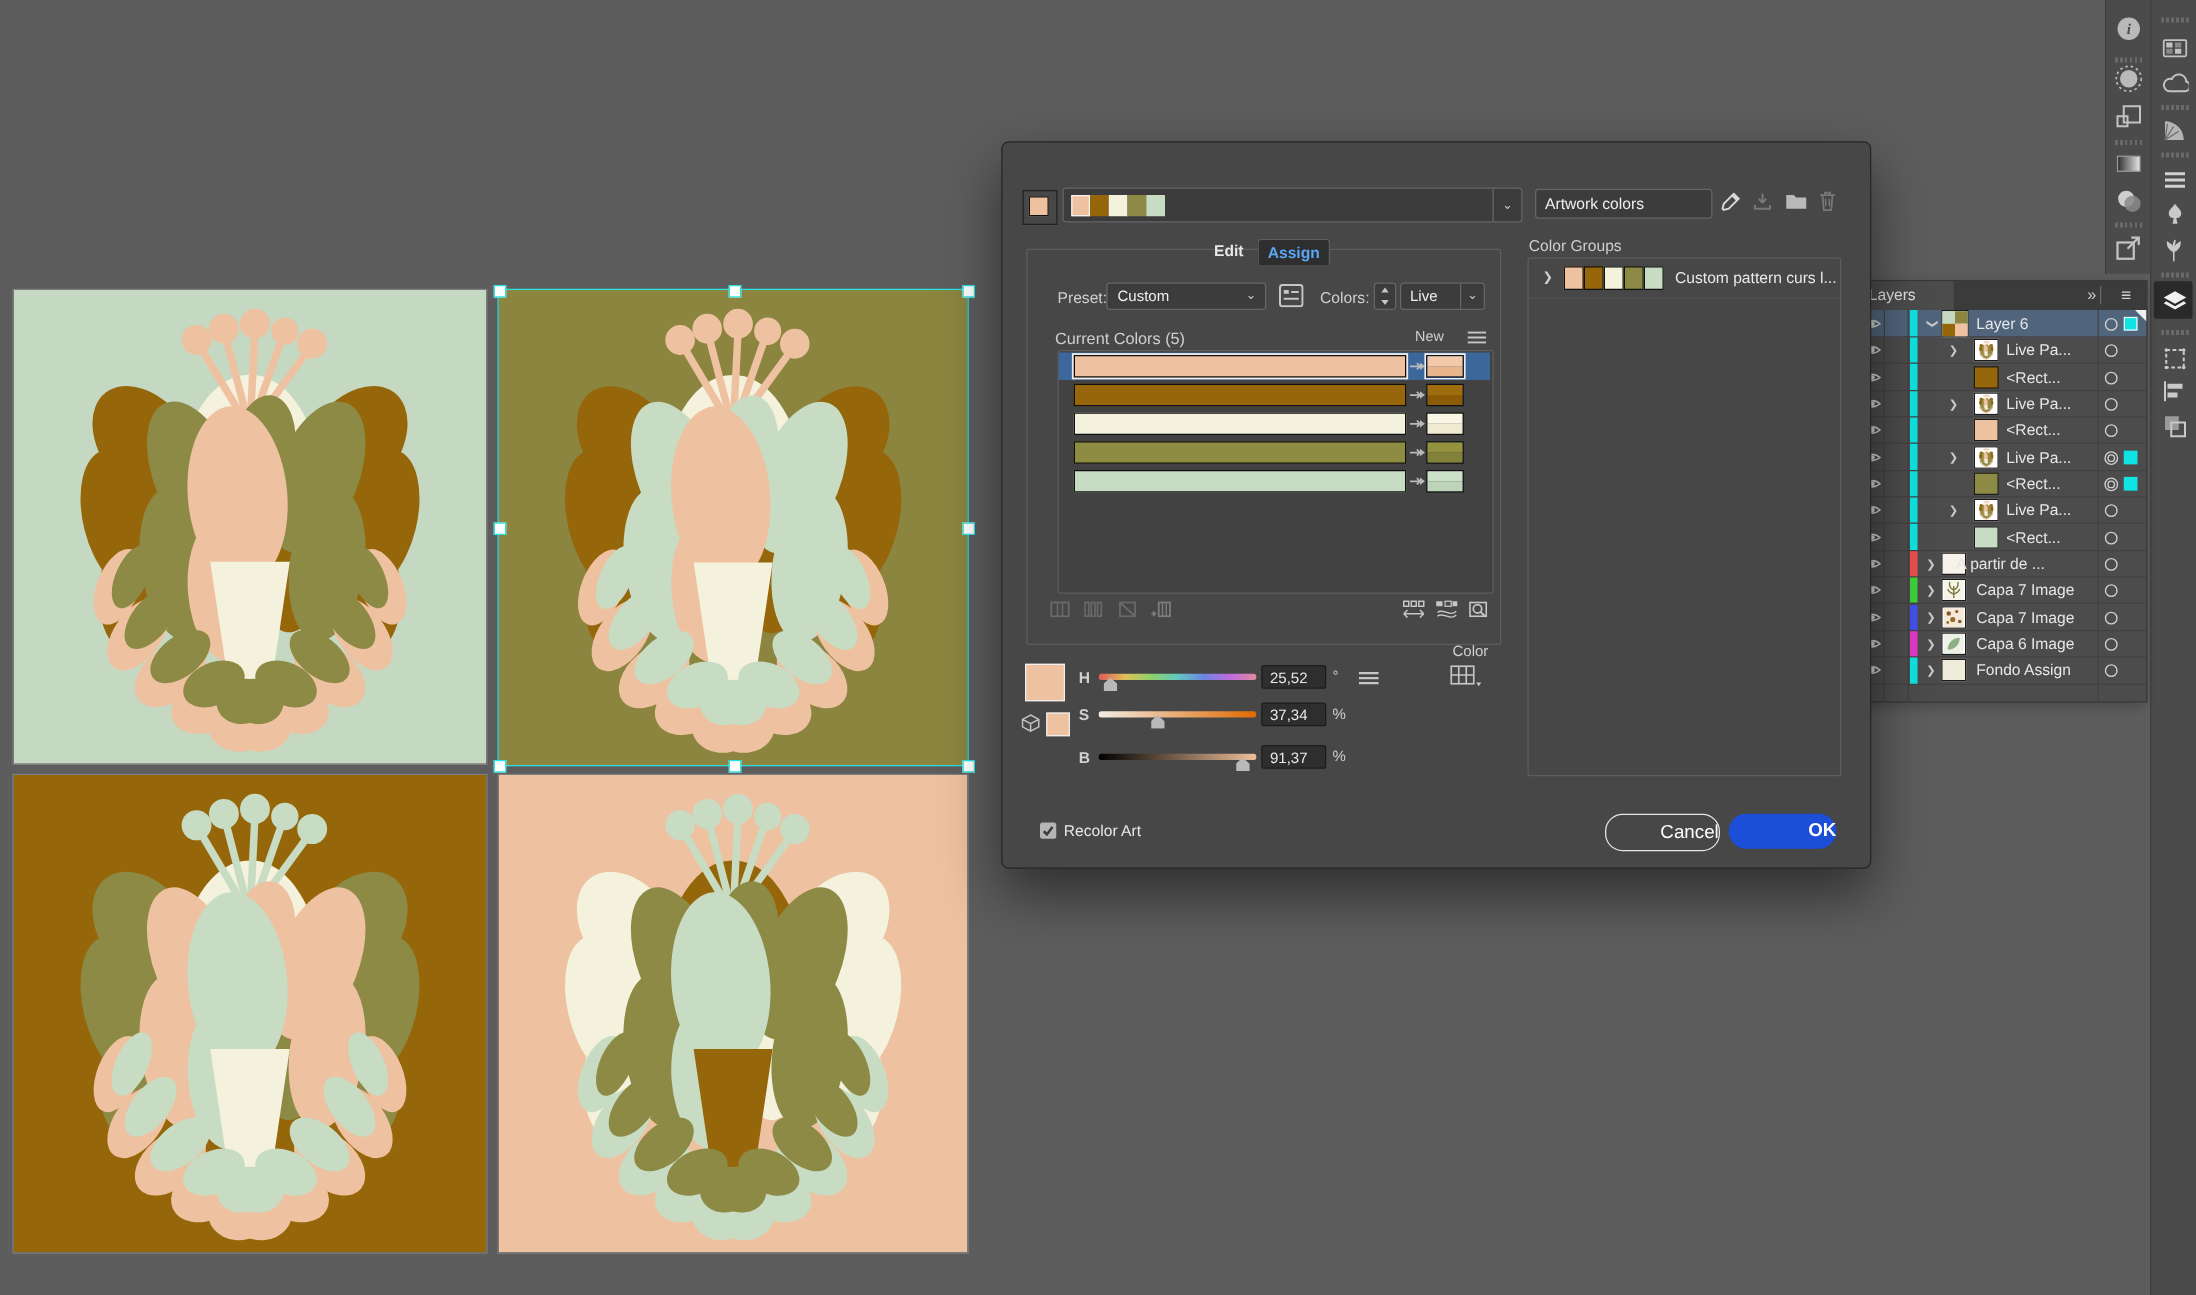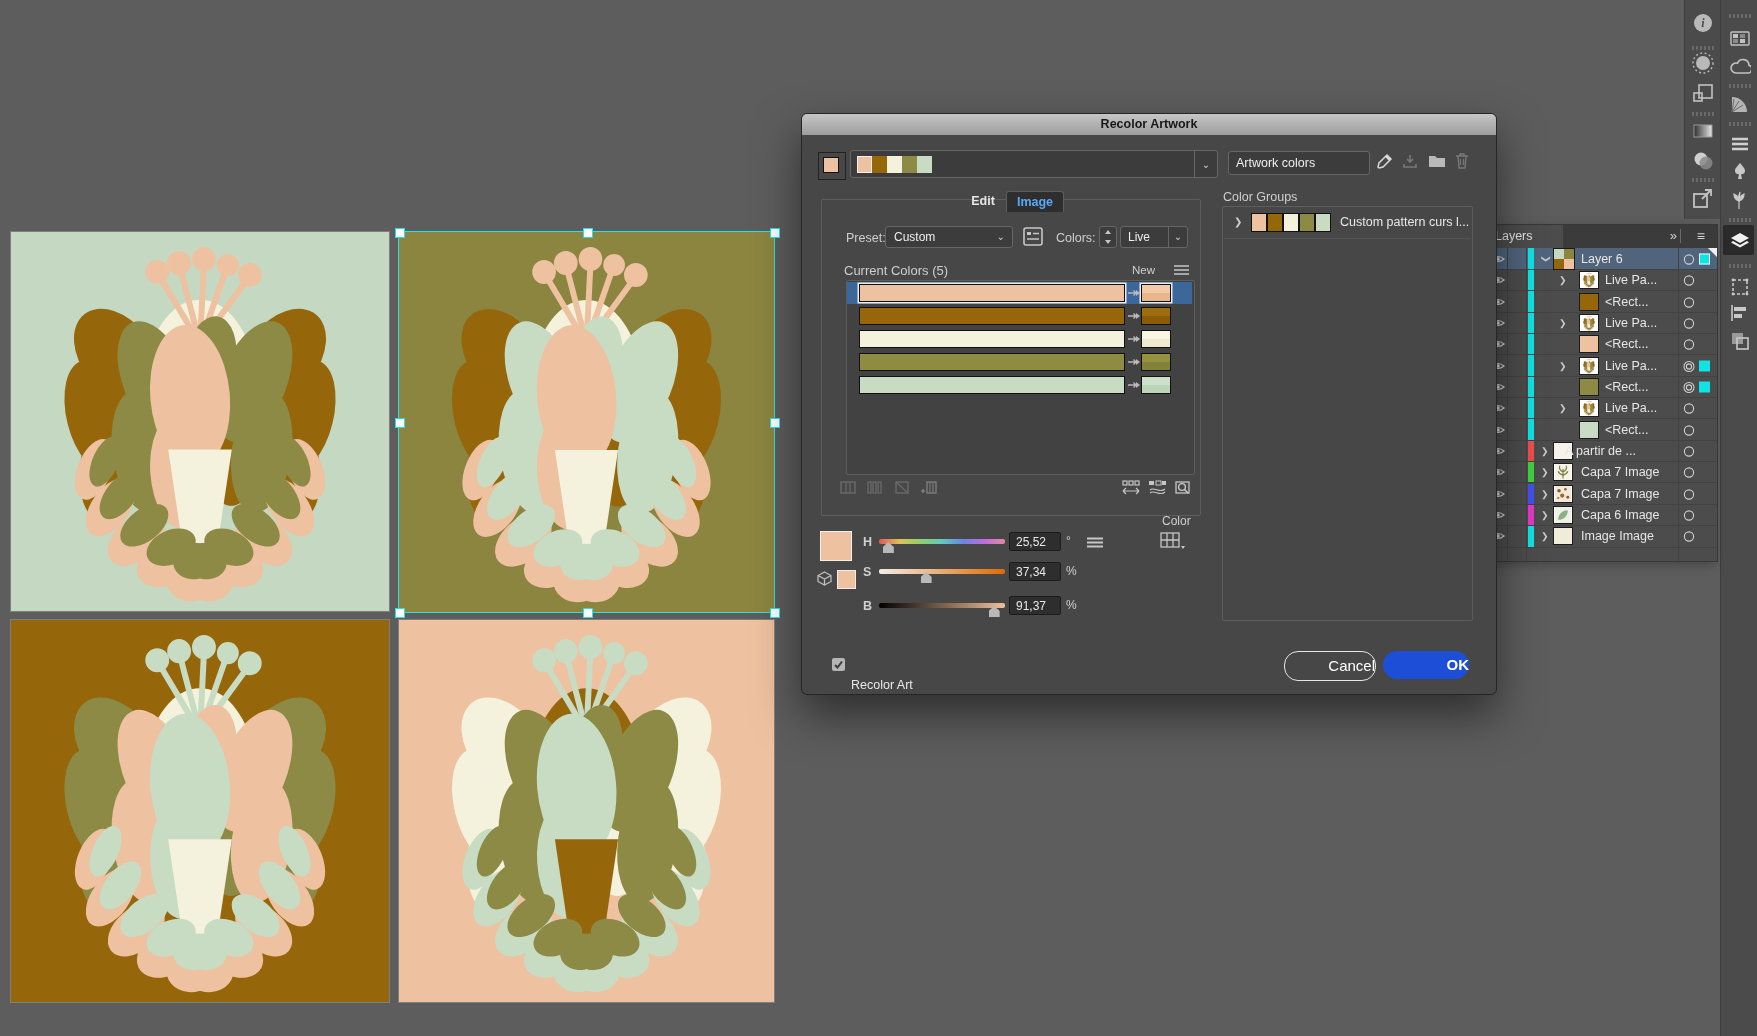--- a/index.html
+++ b/index.html
@@ -567,40 +567,39 @@
         <div class="lr" style="top:301.20000000000005px;height:21.35px;">
           <div class="abs" style="left:2px;top:50%;transform:translateY(-50%);">
             <svg width="14" height="10" viewBox="0 0 14 10">
               <path d="M1 5 Q7 0 13 5 Q7 10 1 5 Z" fill="none" stroke="#d0d0d0" stroke-width="1.2"></path>
               <circle cx="7" cy="5" r="1.8" fill="#d0d0d0"></circle>
             </svg>
           </div>
           <div class="lr-bar" style="background:#0fe3e3;"></div>
           <span class="lr-chev" style="left:52px;">❯</span>
           <div class="lr-thumb" style="left: 64px; width: 20px; height: 18px; background: rgb(239, 237, 218);"></div>
-          <span class="lr-label" style="left:92px;font-size:12.5px;">Image Image</span>
+          <span class="lr-label" style="left:92px;font-size:12.5px;">Fondo Assign</span>
           <div class="lr-target">
             <svg width="12" height="12" viewBox="0 0 12 12">
               <circle cx="6" cy="6" r="4.6" fill="none" stroke="#cfcfcf" stroke-width="1.1"></circle>
             </svg>
           </div>
         </div>
       </div>
     <div class="vline" style="left:18px;"></div>
     <div class="vline" style="left:37px;"></div>
     <div class="vline" style="left:189px;"></div>
   </div>
   <div id="collapse-arrow">
     <svg width="9" height="12" viewBox="0 0 9 12">
         <path d="M8 1 L1 6 L8 11 Z" fill="#d9d9d9"></path>
       </svg>
   </div>
 
   <div id="dialog">
-    <div id="dlg-title">Recolor Artwork</div>
 
     <div class="abs" style="left:16px;top:38px;width:26px;height:26px;border:1px solid #222;background:#474747;">
       <div id="base-swatch" class="swatch" style="position: absolute; left: 4px; top: 4px; width: 16px; height: 16px; background: rgb(238, 193, 160);"></div>
     </div>
     <div class="well" style="position:absolute;left:48px;top:36px;width:368px;height:28px;">
       <div id="strip-swatches" style="position:absolute;left:6px;top:5px;height:17px;display:flex;">
           <div style="width:15px;height:17px;background:#eec1a0;outline:1px solid #f2f2f2;outline-offset:-1px;"></div>
           <div style="width:15px;height:17px;background:#96660b;"></div>
           <div style="width:15px;height:17px;background:#f4f1dc;"></div>
           <div style="width:15px;height:17px;background:#8c8a45;"></div>
@@ -628,21 +627,21 @@
     </div>
     <div class="abs icon-btn dim" style="left:653px;top:39px;">
       <svg width="14" height="16" viewBox="0 0 14 16">
           <path d="M1 3 H13 M5 3 V1 H9 V3 M3 3 L4 15 H10 L11 3" fill="none" stroke="#bbb" stroke-width="1.4"></path>
           <path d="M5.5 6 V12 M8.5 6 V12" stroke="#bbb" stroke-width="1.2"></path>
         </svg>
     </div>
 
     <div class="panelbox" style="left:19px;top:85px;width:378px;height:315px;"></div>
     <div class="tab" style="left:160px;top:77px;width:42px;color:#e6e6e6;">Edit</div>
-    <div class="tab active" style="left:204px;top:77px;width:56px;">Image</div>
+    <div class="tab active" style="left:204px;top:77px;width:56px;">Assign</div>
 
     <div class="abs lbl" style="left:44px;top:117px;font-size:12.5px;">Preset:</div>
     <div class="well" style="position:absolute;left:83px;top:112px;width:128px;height:22px;line-height:20px;padding-left:8px;color:#eee;">
       <span>Custom</span>
       <span style="position:absolute;right:7px;top:0;color:#cfcfcf;font-size:10px;">⌄</span>
     </div>
     <div class="abs" style="left:221px;top:113px;">
       <svg width="20" height="19" viewBox="0 0 20 19">
           <rect x="1" y="1" width="18" height="17" rx="2" fill="none" stroke="#c6c6c6" stroke-width="1.6"></rect>
           <rect x="4" y="5" width="4" height="3" fill="#c6c6c6"></rect>
@@ -761,21 +760,21 @@
           </g>
           <path d="M21 14 L25 14 L23 17 Z" fill="#c6c6c6"></path>
         </svg>
     </div>
 
     <div class="abs" style="left:30px;top:544px;width:13px;height:13px;background:#b5b5b5;border-radius:2px;">
       <svg width="13" height="13" viewBox="0 0 13 13">
           <path d="M3 7 L5.5 9.5 L10 3.5" fill="none" stroke="#3c3c3c" stroke-width="2"></path>
         </svg>
     </div>
-    <div class="abs" style="left:49px;top:544px;font-size:12.5px;color:#e8e8e8;margin-top:20px;">Recolor Art</div>
+    <div class="abs" style="left:49px;top:544px;font-size:12.5px;color:#e8e8e8;">Recolor Art</div>
     <div class="btn" id="btn-cancel" style="left:482px;top:537px;">Cancel</div>
     <div class="btn" id="btn-ok" style="left:581px;top:537px;">OK</div>
 
     <div class="abs lbl" style="left:421px;top:76px;font-size:12.5px;">Color Groups</div>
     <div class="panelbox" style="left:420px;top:92px;width:249px;height:413px;">
       <div id="cg-row" style="position:absolute;left:1px;top:1px;right:1px;height:30px;border-bottom:1px solid #555;">
         <span style="position:absolute;left:10px;top:8px;font-size:10px;color:#cfcfcf;">❯</span>
         <div id="cg-swatches" style="position:absolute;left:27px;top:5px;height:19px;display:flex;">
             <div class="swatch" style="width:16px;height:19px;background:#eec1a0;"></div>
             <div class="swatch" style="width:16px;height:19px;background:#96660b;"></div>

